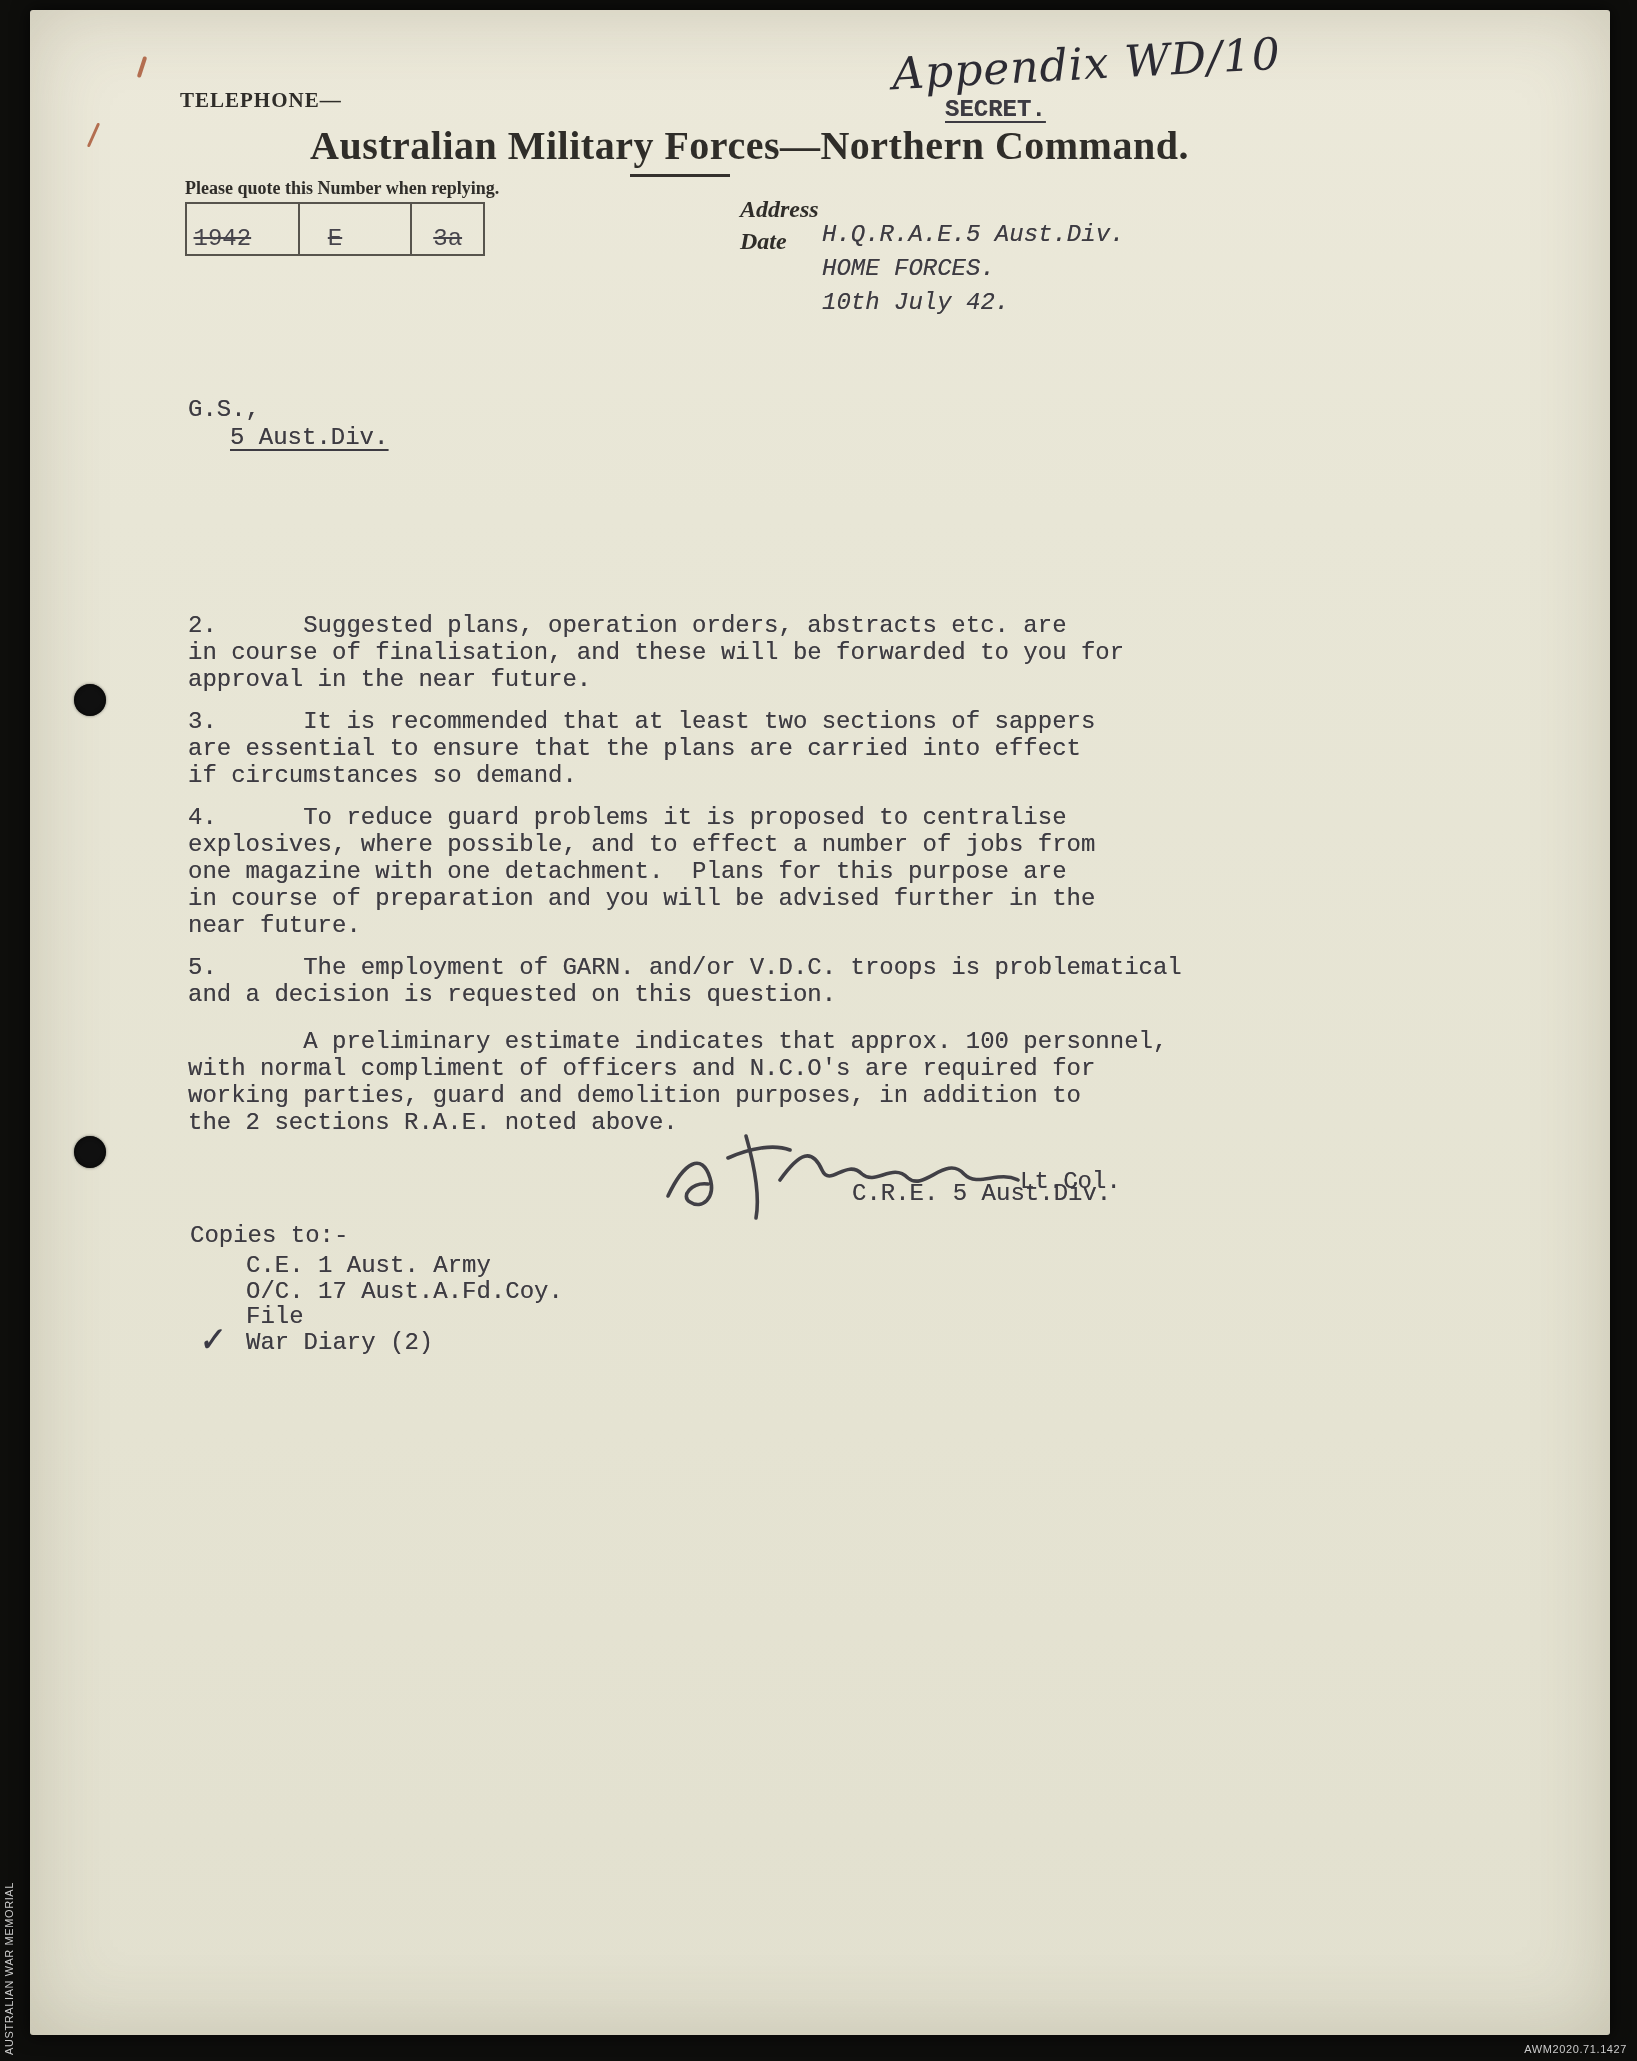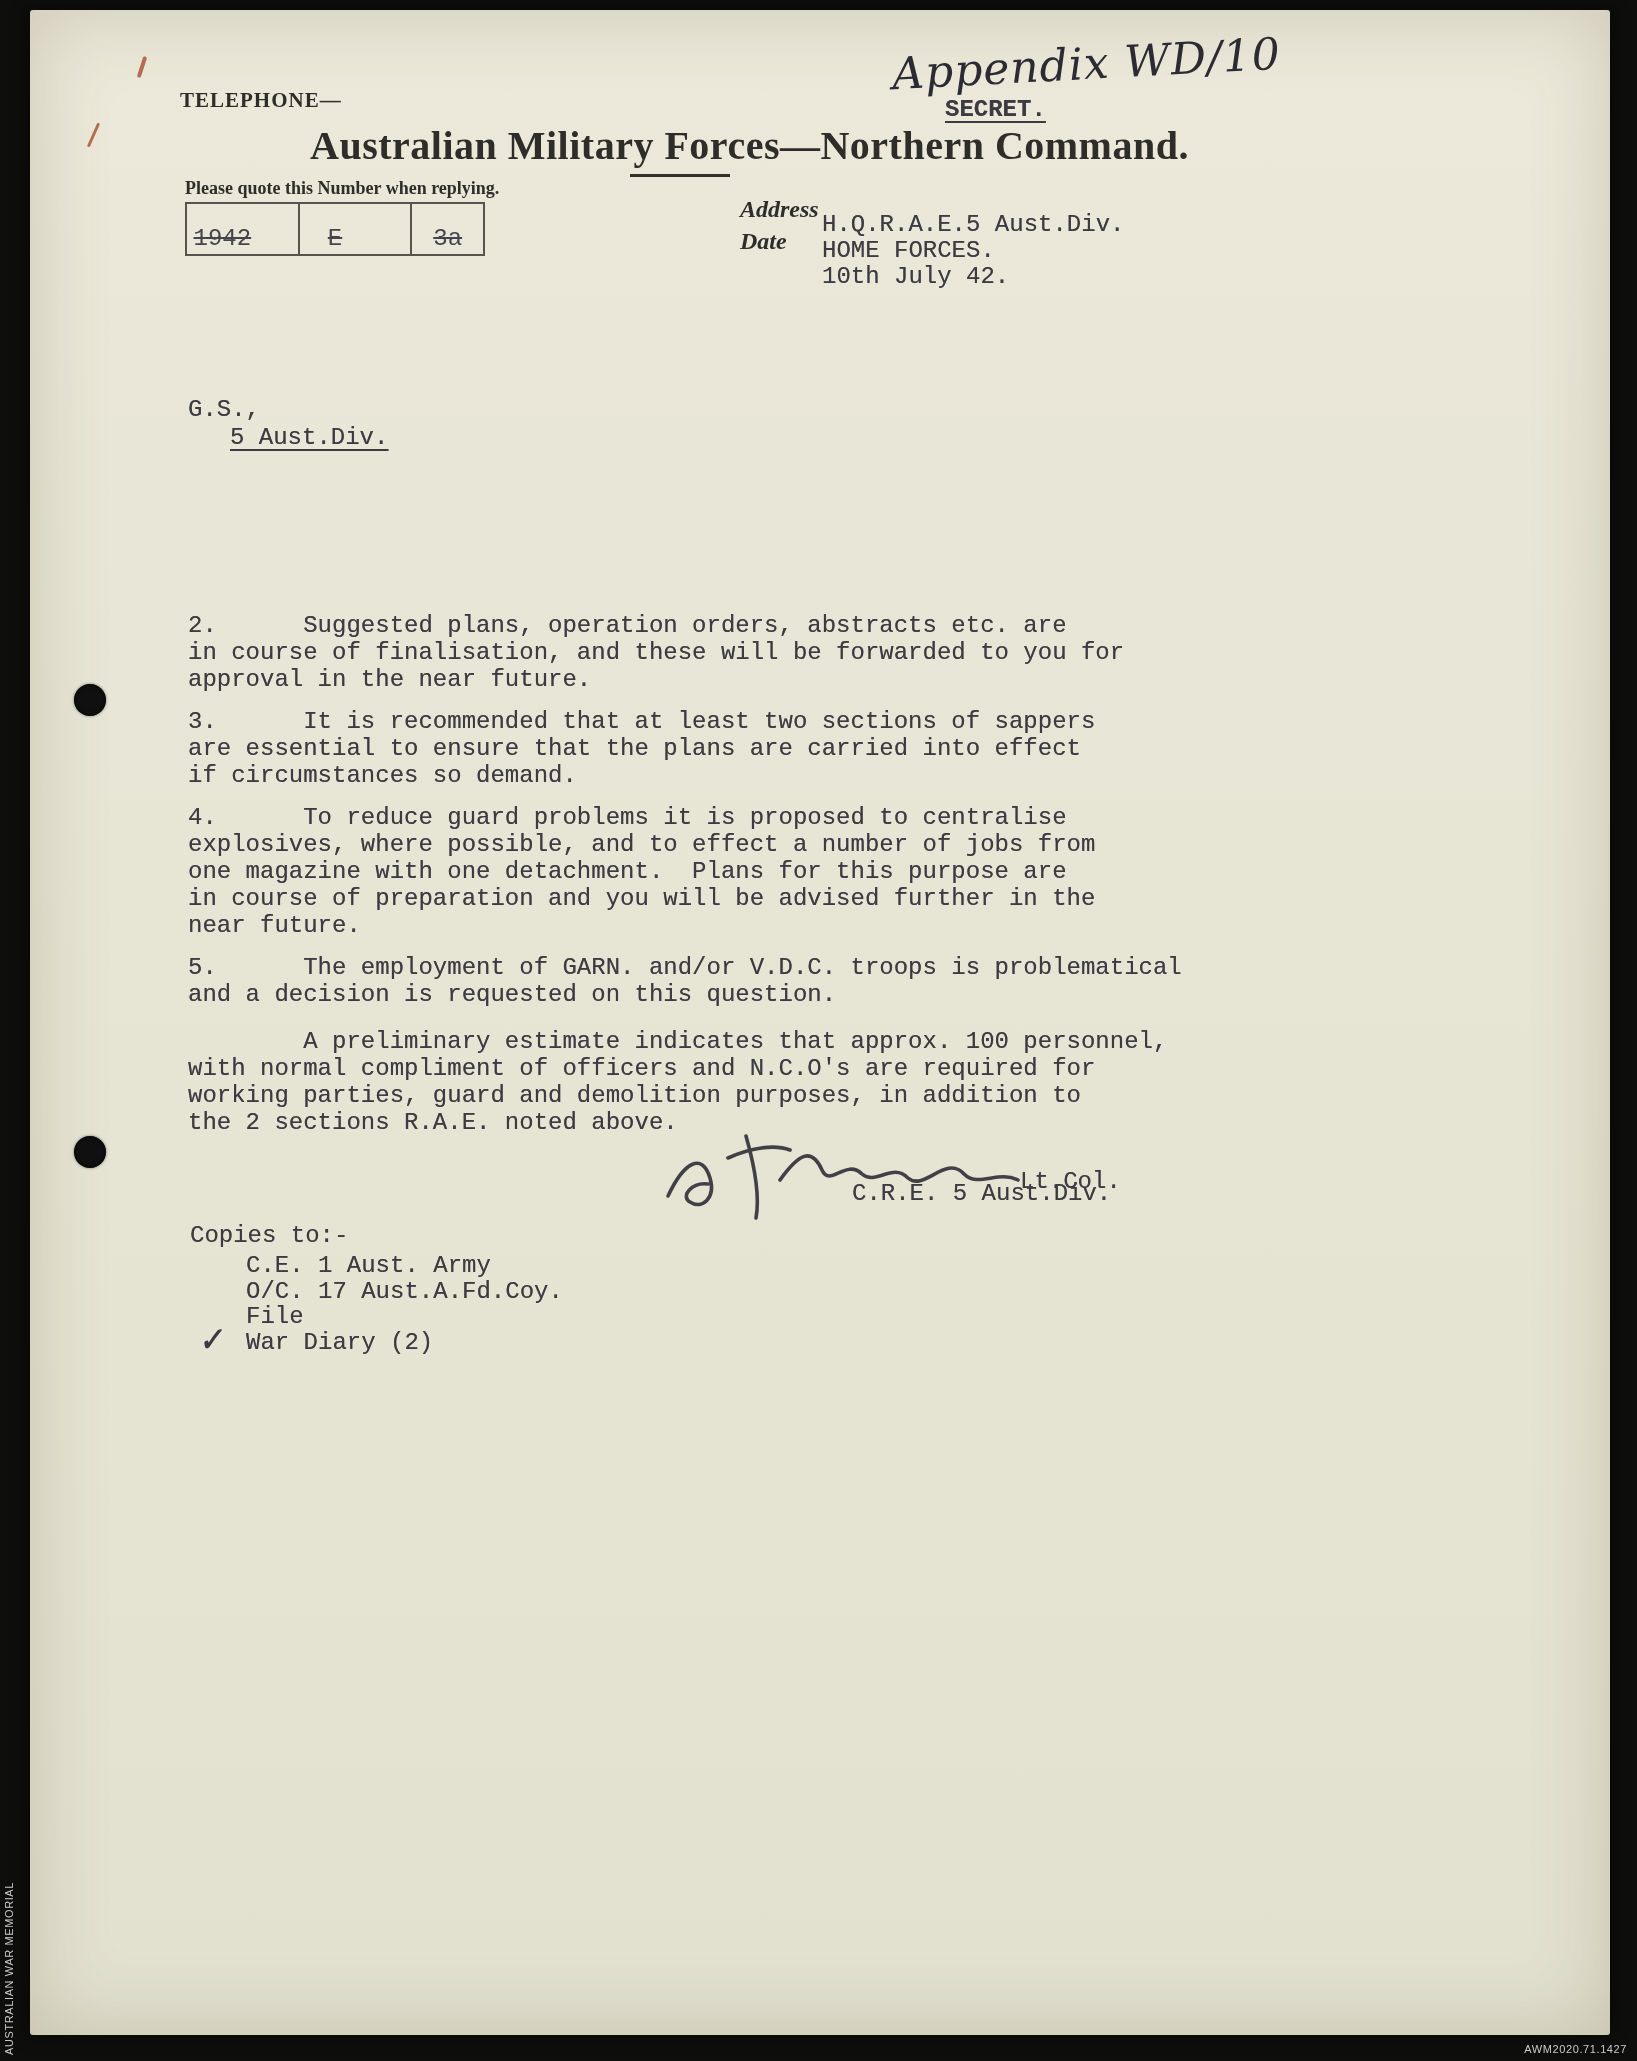--- a/index.html
+++ b/index.html
@@ -57,21 +57,21 @@
 
     <div class="abs number-box" style="left:155px;top:192px;">
       <div class="cell">1942</div>
       <div class="cell">E</div>
       <div class="cell">3a</div>
     </div>
 
     <div class="abs serif addr-label" style="left:710px;top:186px;">Address</div>
     <div class="abs serif addr-label" style="left:710px;top:218px;">Date</div>
 
-    <pre class="abs typed" style="left:792px;top:202px;line-height:26px;">H.Q.R.A.E.5 Aust.Div.
+    <pre class="abs typed" style="left:792px;top:208px;line-height:34px;font-style:italic;">H.Q.R.A.E.5 Aust.Div.
 HOME FORCES.
 10th July 42.</pre>
 
     <div class="abs typed" style="left:158px;top:386px;">G.S.,</div>
     <div class="abs typed u" style="left:200px;top:414px;">5 Aust.Div.</div>
 
 
     <pre class="abs typed" style="left:158px;top:602px;">2.      Suggested plans, operation orders, abstracts etc. are
 in course of finalisation, and these will be forwarded to you for
 approval in the near future.</pre>

